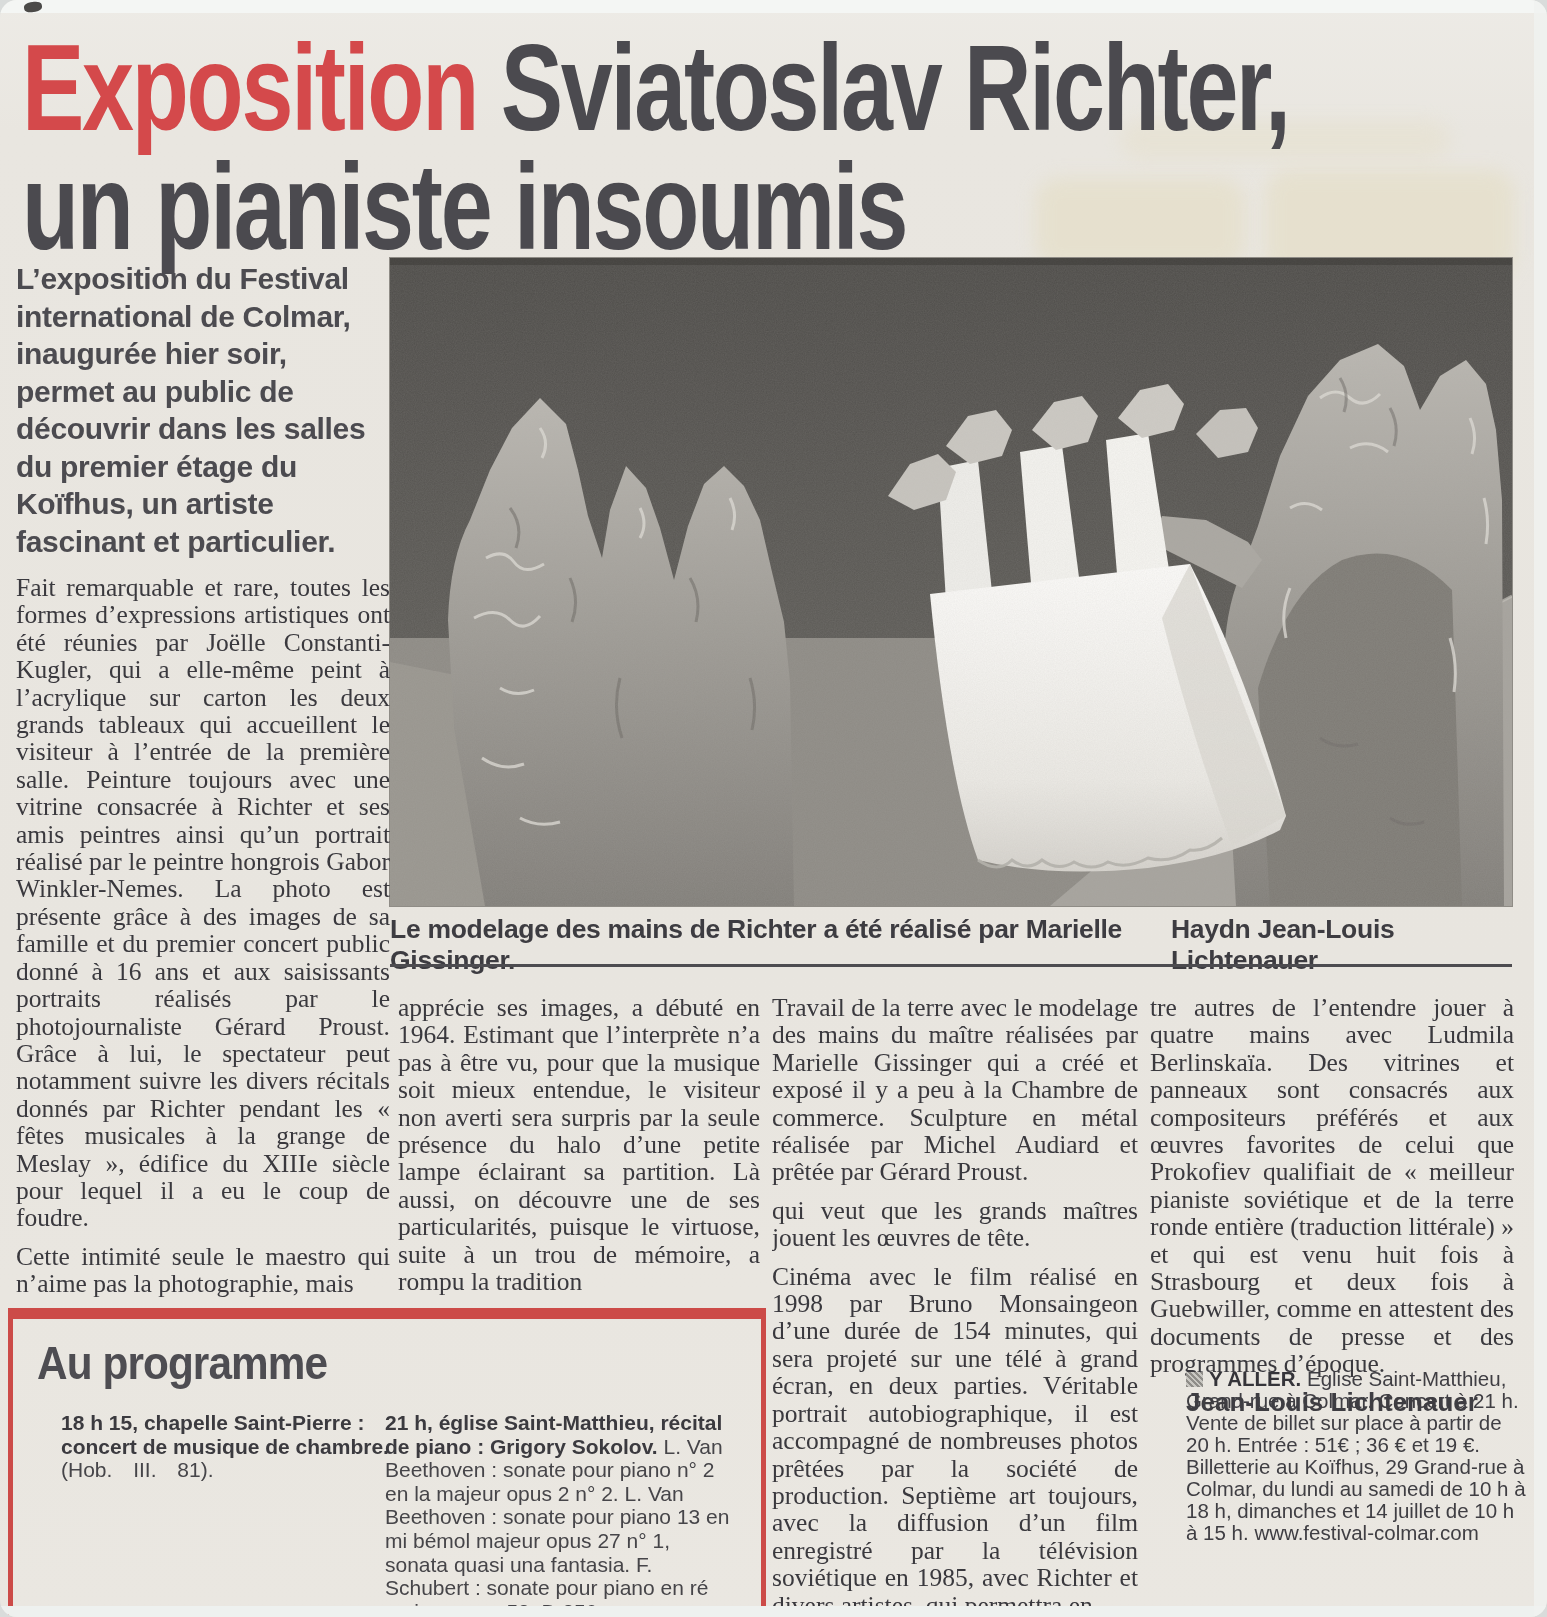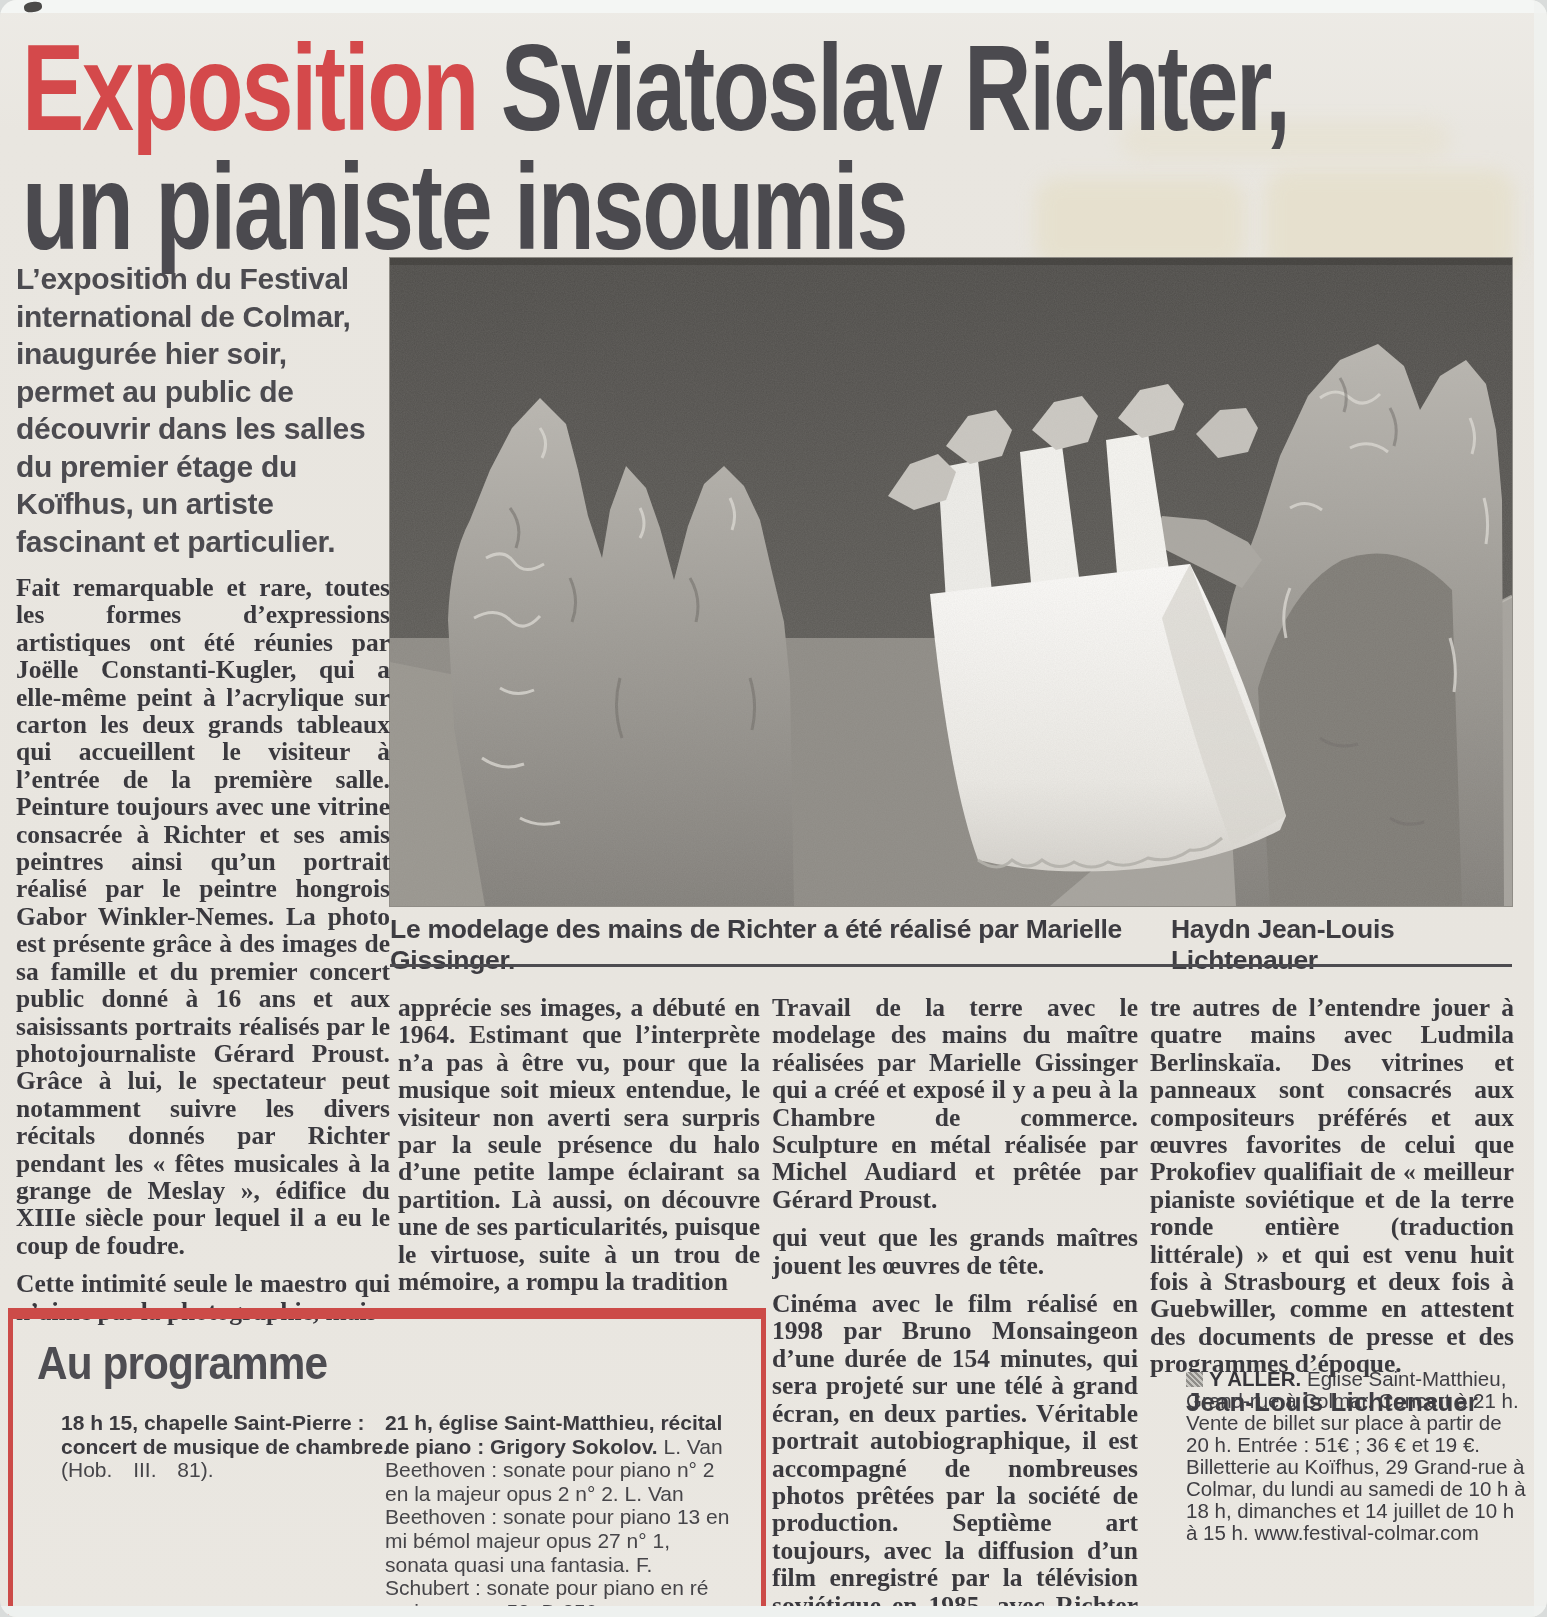--- a/index.html
+++ b/index.html
@@ -25,21 +25,21 @@
   .bleed.b2{left:1265px;top:170px;width:250px;height:110px;}
   .bleed.b3{left:1120px;top:120px;width:330px;height:40px;opacity:.45;}
 
   
   .lede{position:absolute;left:16px;top:260px;width:374px;
         font-weight:700;font-size:30px;line-height:37.5px;letter-spacing:-.3px;color:#4c4b50;}
 
   
   .col{position:absolute;font-family:"Liberation Serif",serif;font-size:25.5px;line-height:27.4px;
        text-align:justify;color:#3a393e;}
-  .col p{margin:0 0 11px 0;font-weight:bold;}
+  .col p{margin:0 0 11px 0;}
   .col1{left:16px;top:574px;width:374px;}
   .col2{left:398px;top:994px;width:362px;}
   .col3{left:772px;top:994px;width:366px;height:623px;overflow:hidden;}
   .col4{left:1150px;top:994px;width:364px;}
 
   .byline{margin-top:2px;text-align:center;font-family:"Liberation Sans",sans-serif;
           font-weight:700;font-size:26px;color:#3e3d42;}
 
   
   .photo{position:absolute;left:390px;top:258px;width:1122px;height:648px;outline:1px solid #8f8c86;}

